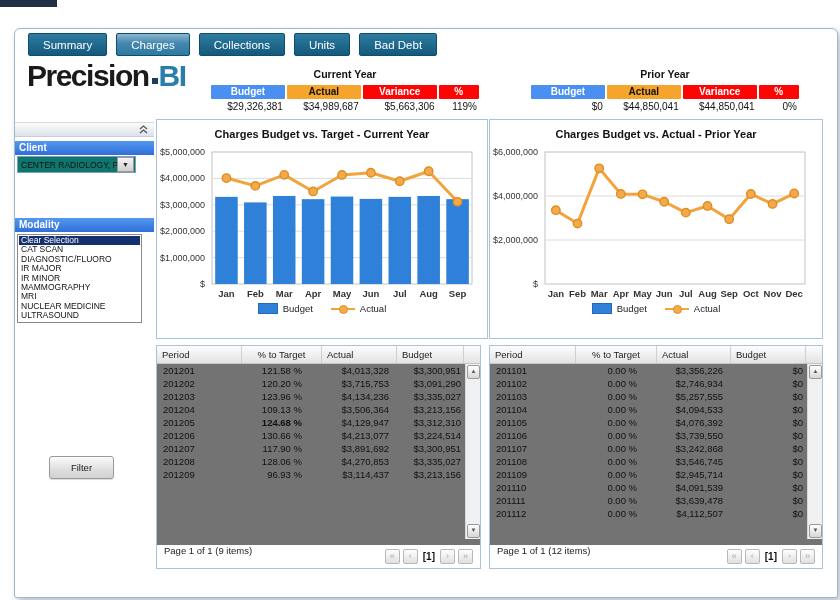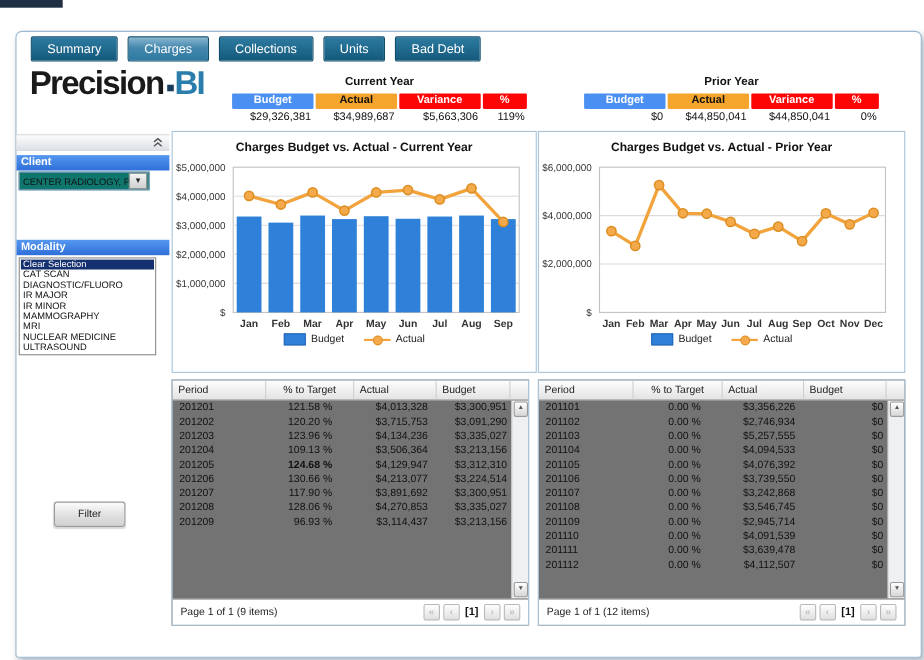--- a/index.html
+++ b/index.html
@@ -72,21 +72,21 @@
   .tbl-row{display:flex;height:13px;line-height:13px;font-size:9.5px;color:#111;}
   .tbl-cell{box-sizing:border-box;overflow:hidden;white-space:nowrap;}
   .tbl-cell.c0{padding-left:6px;}
   .tbl-cell.c1{text-align:right;padding-right:20px;}
   .tbl-cell.c2{text-align:right;padding-right:8px;}
   .tbl-cell.c3{text-align:right;padding-right:3px;}
   .vscroll{position:absolute;right:0;top:0;bottom:0;width:14px;background:#eef0f2;border-left:1px solid #d8d8d8;}
   .scroll-btn{position:absolute;left:1px;width:11px;height:12px;background:linear-gradient(#ffffff,#d6d6d6);
     border:1px solid #9a9a9a;border-radius:2px;font-size:6px;color:#555;text-align:center;line-height:11px;}
   .scroll-btn.up{top:1px;} .scroll-btn.down{bottom:1px;}
-  .tbl-pager{flex:0 0 23px;border-top:1px solid #737373;display:flex;align-items:center;
+  .tbl-pager{flex:0 0 23px;border-top:6px solid #737373;display:flex;
     padding:0 7px;font-size:9.5px;color:#222;background:#fff;}
   .pager-text{flex:1;}
   .pager-buttons{display:flex;gap:3px;align-items:center;}
   .pager-btn{width:13px;height:13px;border:1px solid #b8b8b8;border-radius:2px;
     background:linear-gradient(#fefefe,#e0e0e0);color:#aaa;font-size:9px;line-height:12px;text-align:center;}
   .pager-current{font-weight:bold;font-size:10px;color:#111;margin:0 2px;}
 </style>
 </head>
 <body>
 
@@ -162,21 +162,21 @@
         <div class="list-item">IR MINOR</div>
         <div class="list-item">MAMMOGRAPHY</div>
         <div class="list-item">MRI</div>
         <div class="list-item">NUCLEAR MEDICINE</div>
         <div class="list-item">ULTRASOUND</div>
       </div>
     <button class="filter-btn">Filter</button>
   </div>
 
   <div class="chart-panel chart-left" id="chart0">
-      <div class="chart-title">Charges Budget vs. Actual - Current Year</div>
+      <div class="chart-title">Charges Budget vs. Target - Current Year</div>
       <svg width="328" height="158">
         <rect x="55" y="8" width="260" height="132" fill="none" stroke="#c2c2c2"></rect>
         <text x="48" y="143" text-anchor="end" font-size="9" fill="#333" font-family="Liberation Sans, sans-serif">$</text>
         <line x1="55" y1="113.6" x2="315" y2="113.6" stroke="#dcdcdc"></line>
         <text x="48" y="116.6" text-anchor="end" font-size="9" fill="#333" font-family="Liberation Sans, sans-serif">$1,000,000</text>
         <line x1="55" y1="87.19999999999999" x2="315" y2="87.19999999999999" stroke="#dcdcdc"></line>
         <text x="48" y="90.19999999999999" text-anchor="end" font-size="9" fill="#333" font-family="Liberation Sans, sans-serif">$2,000,000</text>
         <line x1="55" y1="60.8" x2="315" y2="60.8" stroke="#dcdcdc"></line>
         <text x="48" y="63.8" text-anchor="end" font-size="9" fill="#333" font-family="Liberation Sans, sans-serif">$3,000,000</text>
         <line x1="55" y1="34.39999999999999" x2="315" y2="34.39999999999999" stroke="#dcdcdc"></line>

